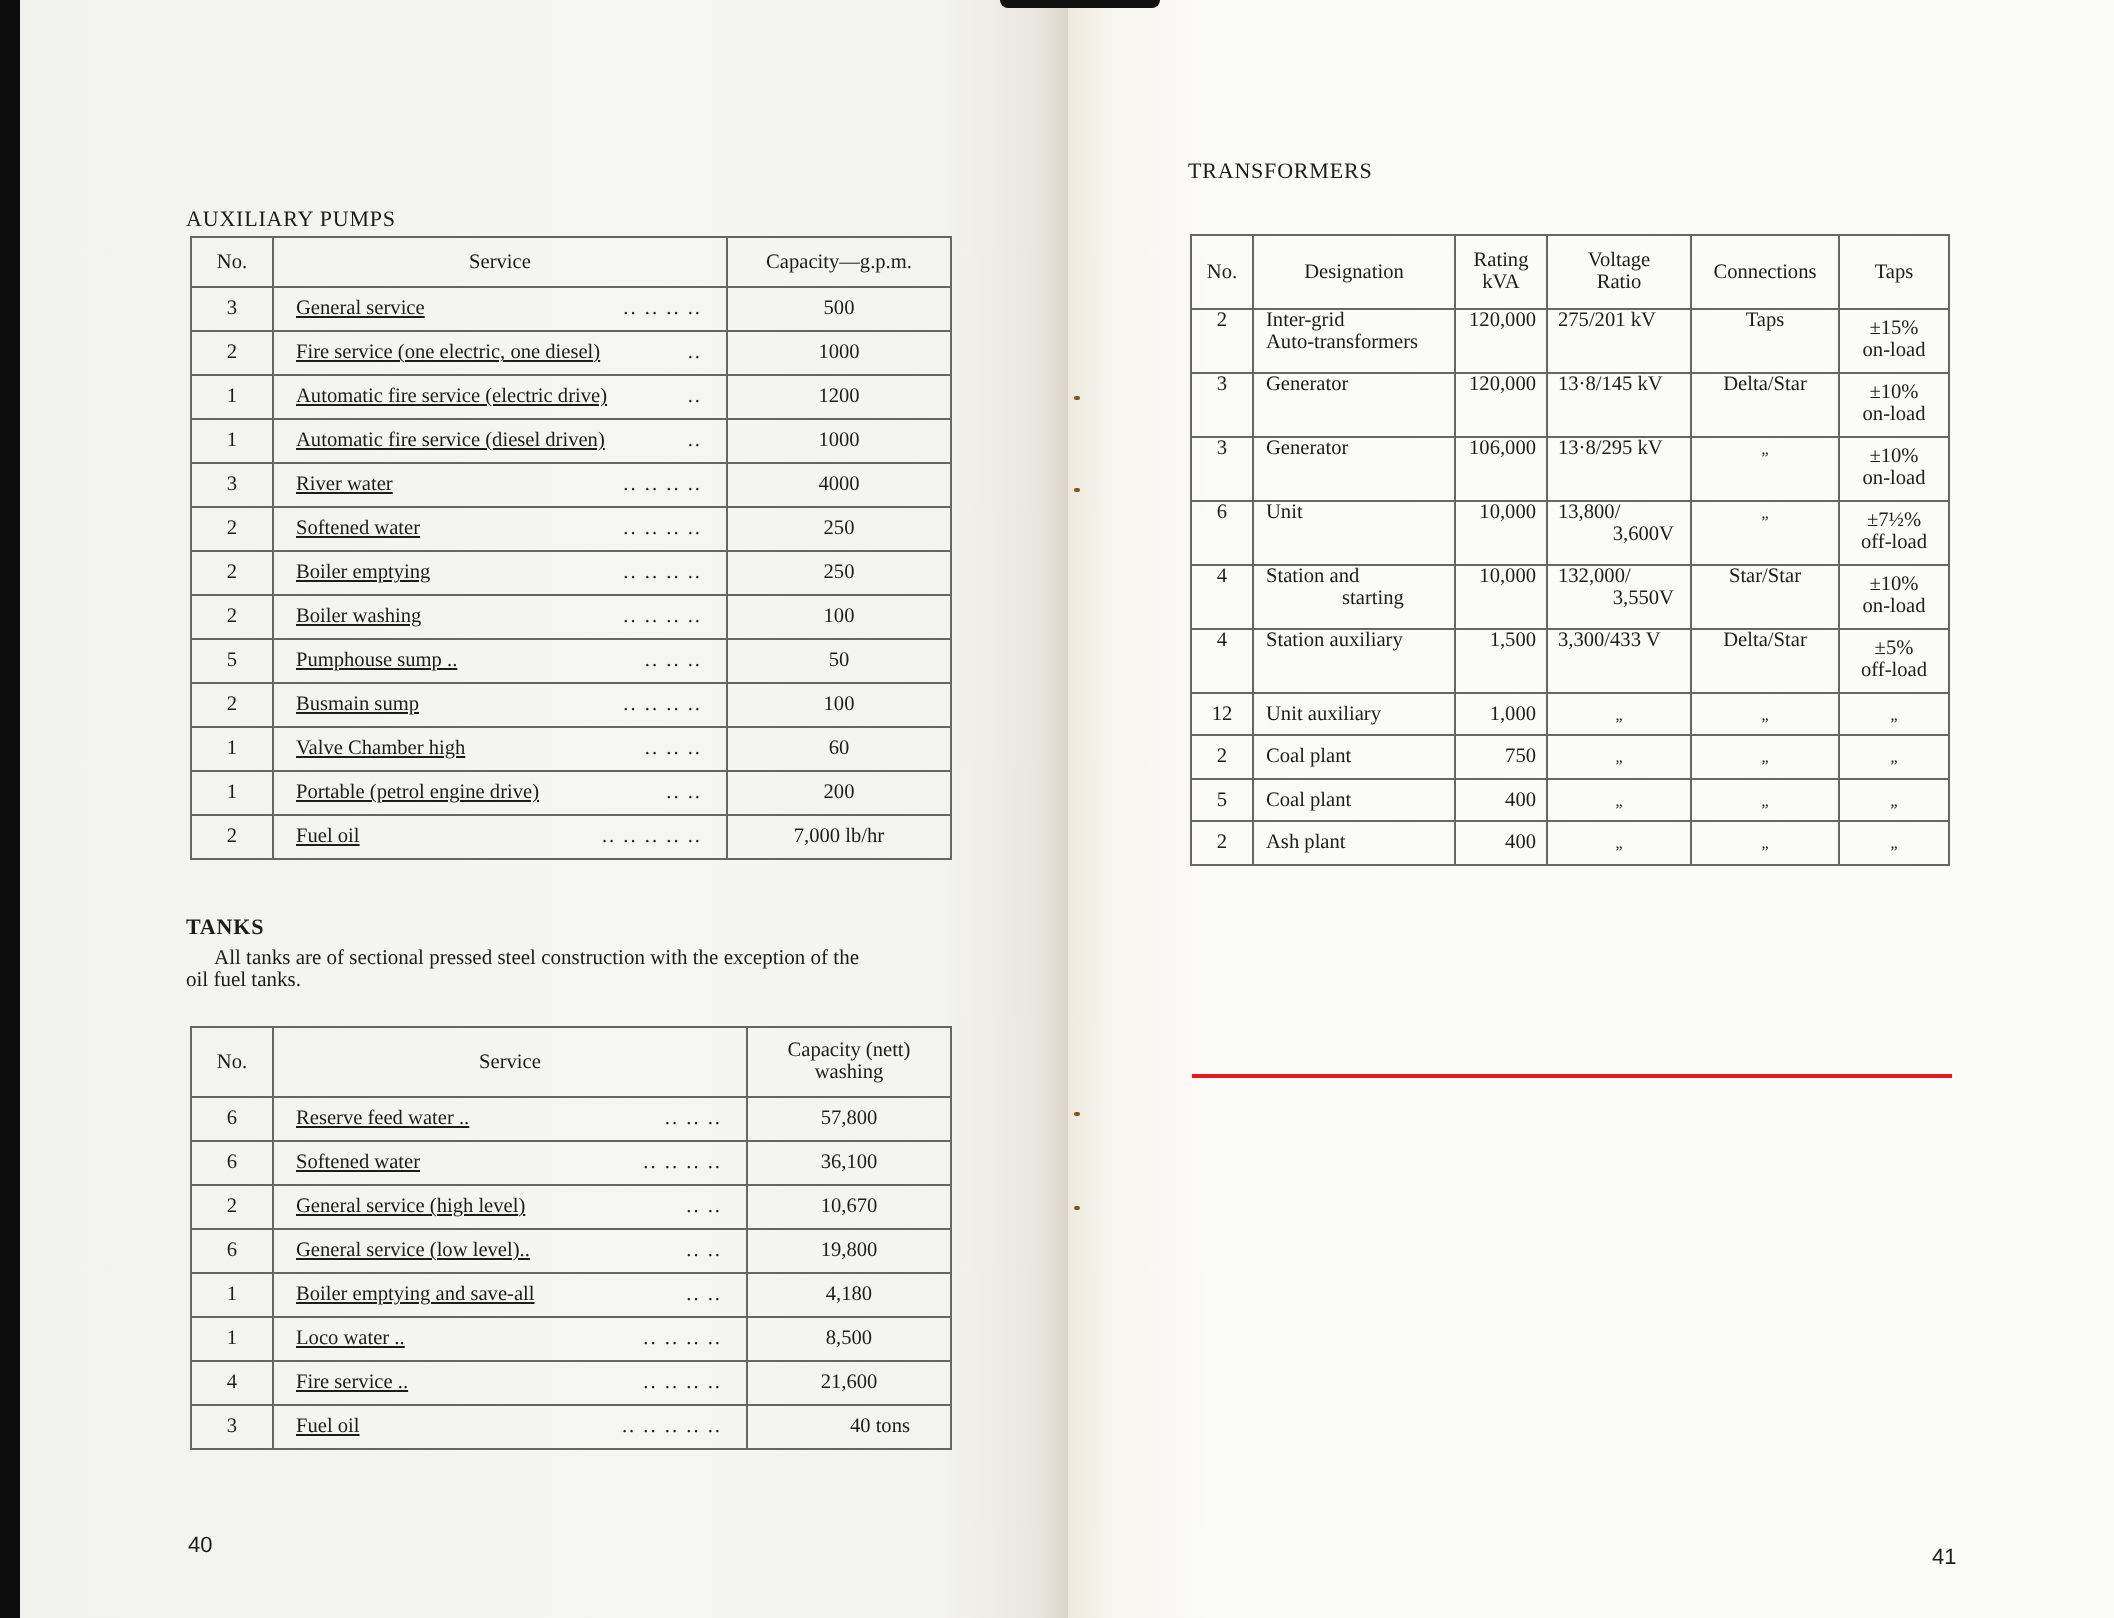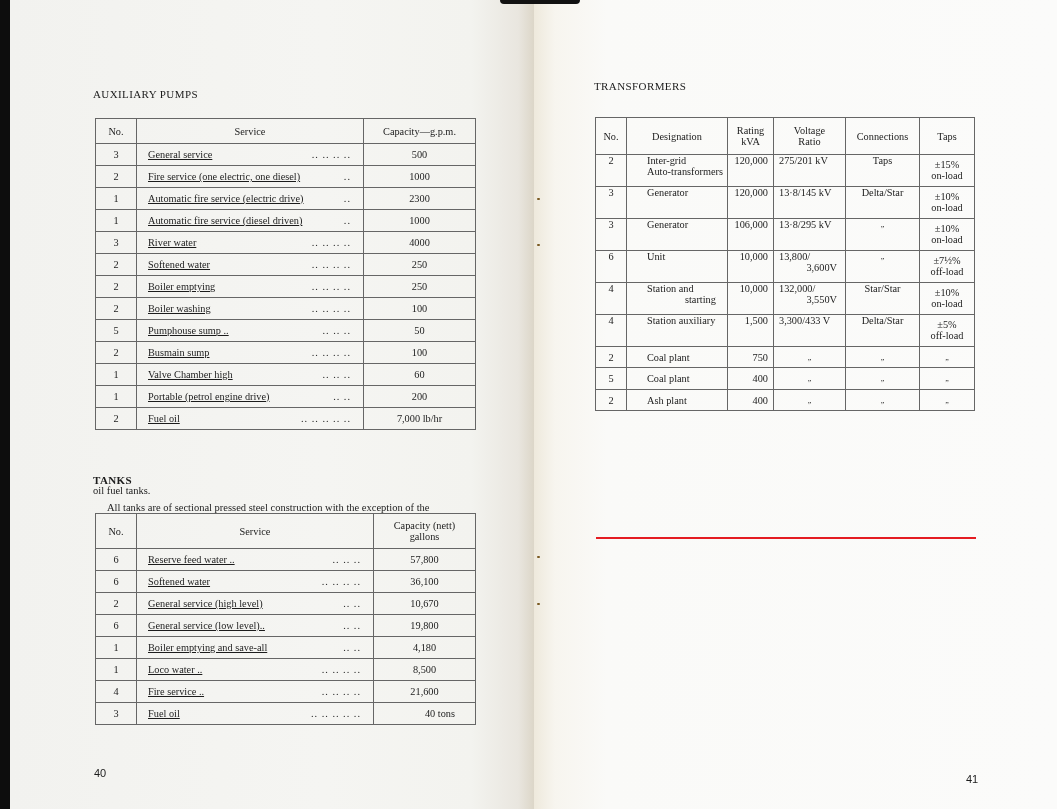--- a/index.html
+++ b/index.html
@@ -38,21 +38,21 @@
     .c-center { text-align: center; }
     .c-right { text-align: right; }
     .svc { padding-left: 11px !important; position: relative; text-decoration: underline; }
     .dots { position: absolute; right: 12px; top: 0; letter-spacing: 1px; }
 
     .pumps td { height: 21.3px; line-height: 21px; }
     .tanks td { height: 21.3px; line-height: 21px; }
     .tx td { line-height: 11px; padding-top: 5px; }
     .tx .tall td { height: 32px; }
     .tx .short td { height: 21.4px; padding-top: 5px; }
-    .tx .desig { padding-left: 20px; white-space: normal; margin-left: 17px; }
+    .tx .desig { padding-left: 6px; white-space: normal; margin-left: 17px; }
     .tx .indent2 { padding-left: 38px; display: block; }
     .tx .vr { padding-left: 5px; }
     .tx .vr2 { display: block; text-align: right; padding-right: 8px; }
     .tx .ditto { font-size: 8px; }
 
     .red-rule { position: absolute; height: 2px; background: #e41c22; }
     .page-num { position: absolute; font-family: "Liberation Sans", "DejaVu Sans", sans-serif; font-size: 11px; }
   </style>
 </head>
 <body>
@@ -63,21 +63,21 @@
   <div class="page page-left"></div>
 
   <div class="page page-right"></div>
   <div class="spine-shadow"></div>
 
   <div class="blemish" style="left:537px;top:198px;"></div>
   <div class="blemish" style="left:537px;top:244px;"></div>
   <div class="blemish" style="left:537px;top:556px;"></div>
   <div class="blemish" style="left:537px;top:603px;"></div>
 
-  <div class="section-title" style="left:93px;top:88px;">AUXILIARY  PUMPS</div>
+  <div class="section-title" style="left:93px;top:104px;">AUXILIARY  PUMPS</div>
 
   <table class="doc pumps" style="left:95px;top:118px;width:380px;">
     <colgroup>
         <col style="width:41px">
         <col style="width:227px">
         <col style="width:112px">
       </colgroup>
     <tbody>
         <tr style="height:25px">
       <th>No.</th>
@@ -92,21 +92,21 @@
           <td class="c-center">500</td>
         </tr>
         <tr>
           <td class="c-center">2</td>
           <td class="svc"><span>Fire service (one electric, one diesel)</span><span class="dots">..</span></td>
           <td class="c-center">1000</td>
         </tr>
         <tr>
           <td class="c-center">1</td>
           <td class="svc"><span>Automatic fire service (electric drive)</span><span class="dots">..</span></td>
-          <td class="c-center">2300</td>
+          <td class="c-center">1200</td>
         </tr>
         <tr>
           <td class="c-center">1</td>
           <td class="svc"><span>Automatic fire service (diesel driven)</span><span class="dots">..</span></td>
           <td class="c-center">1000</td>
         </tr>
         <tr>
           <td class="c-center">3</td>
           <td class="svc"><span>River water</span><span class="dots">..    ..    ..    ..</span></td>
           <td class="c-center">4000</td>
@@ -147,37 +147,37 @@
           <td class="c-center">200</td>
         </tr>
         <tr>
           <td class="c-center">2</td>
           <td class="svc"><span>Fuel oil</span><span class="dots">..    ..    ..    ..    ..</span></td>
           <td class="c-center">7,000 lb/hr</td>
         </tr>
       </tbody>
   </table>
 
-  <div class="section-title tanks-title" style="left:93px;top:474px;">TANKS</div>
-  <div class="para" style="left:107px;top:474px;margin-top:28px;">All tanks are of sectional pressed steel construction with the exception of the</div>
+  <div class="section-title tanks-title" style="left:93px;top:458px;">TANKS</div>
+  <div class="para" style="left:107px;top:474px;">All tanks are of sectional pressed steel construction with the exception of the</div>
   <div class="para" style="left:93px;top:485px;">oil fuel tanks.</div>
 
   <table class="doc tanks" style="left:95px;top:513px;width:380px;">
     <colgroup>
         <col style="width:41px">
         <col style="width:237px">
         <col style="width:102px">
       </colgroup>
     <tbody>
         <tr style="height:35px">
       <th><span>No.</span></th>
       <th><span>Service</span></th>
       <th>
         <span style="display:block">Capacity (nett)</span>
-        <span style="display:block">gallons</span>
+        <span style="display:block">washing</span>
       </th>
     </tr>
     </tbody>
       <tbody id="tanks-body">
         <tr>
           <td class="c-center">6</td>
           <td class="svc"><span>Reserve feed water ..</span><span class="dots">..    ..    ..</span></td>
           <td class="c-center">57,800</td>
         </tr>
         <tr>
@@ -336,20 +336,34 @@
           <td class="vr">
             <span style="display:block">3,300/433 V</span>
           </td>
           <td class="c-center">Delta/Star</td>
           <td class="c-center" style="padding-top:4px">
             <span style="display:block">±5%</span>
             <span style="display:block">off-load</span>
           </td>
         </tr>
         <tr class="short">
+          <td class="c-center">12</td>
+          <td class="desig">
+            <span style="display:block">Unit auxiliary</span>
+          </td>
+          <td class="c-right" style="padding-right:5px">1,000</td>
+          <td class="c-center ditto">
+            <span style="display:block">„</span>
+          </td>
+          <td class="c-center ditto">„</td>
+          <td class="c-center ditto" style="">
+            <span style="display:block">„</span>
+          </td>
+        </tr>
+        <tr class="short">
           <td class="c-center">2</td>
           <td class="desig">
             <span style="display:block">Coal plant</span>
           </td>
           <td class="c-right" style="padding-right:5px">750</td>
           <td class="c-center ditto">
             <span style="display:block">„</span>
           </td>
           <td class="c-center ditto">„</td>
           <td class="c-center ditto" style="">

